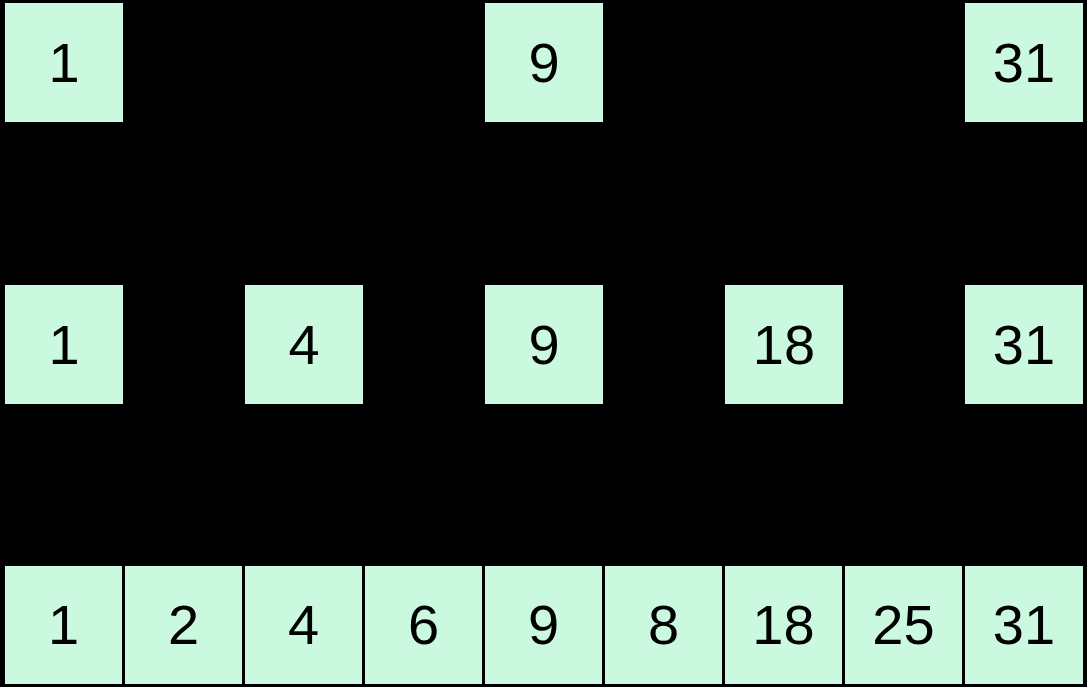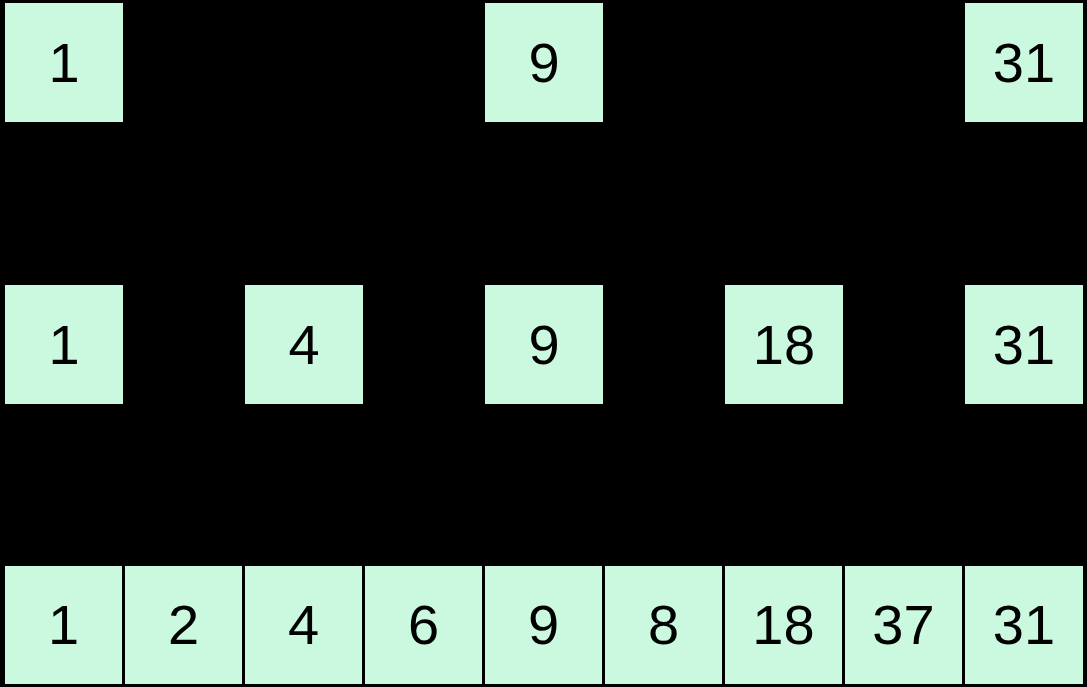--- a/index.html
+++ b/index.html
@@ -80,17 +80,17 @@
     </div>
 
   <div class="row row-dense">
       <div class="cell" style="left: 5px; top: 566px; width: 120px; height: 118px;">1</div>
       <div class="cell" style="left: 125px; top: 566px; width: 120px; height: 118px;">2</div>
       <div class="cell" style="left: 245px; top: 566px; width: 120px; height: 118px;">4</div>
       <div class="cell" style="left: 365px; top: 566px; width: 120px; height: 118px;">6</div>
       <div class="cell" style="left: 485px; top: 566px; width: 120px; height: 118px;">9</div>
       <div class="cell" style="left: 605px; top: 566px; width: 120px; height: 118px;">8</div>
       <div class="cell" style="left: 725px; top: 566px; width: 120px; height: 118px;">18</div>
-      <div class="cell" style="left: 845px; top: 566px; width: 120px; height: 118px;">37</div>
+      <div class="cell" style="left: 845px; top: 566px; width: 120px; height: 118px;">25</div>
       <div class="cell" style="left: 965px; top: 566px; width: 118px; height: 118px;">31</div>
     </div>
 
 </div>
 
 </body></html>

